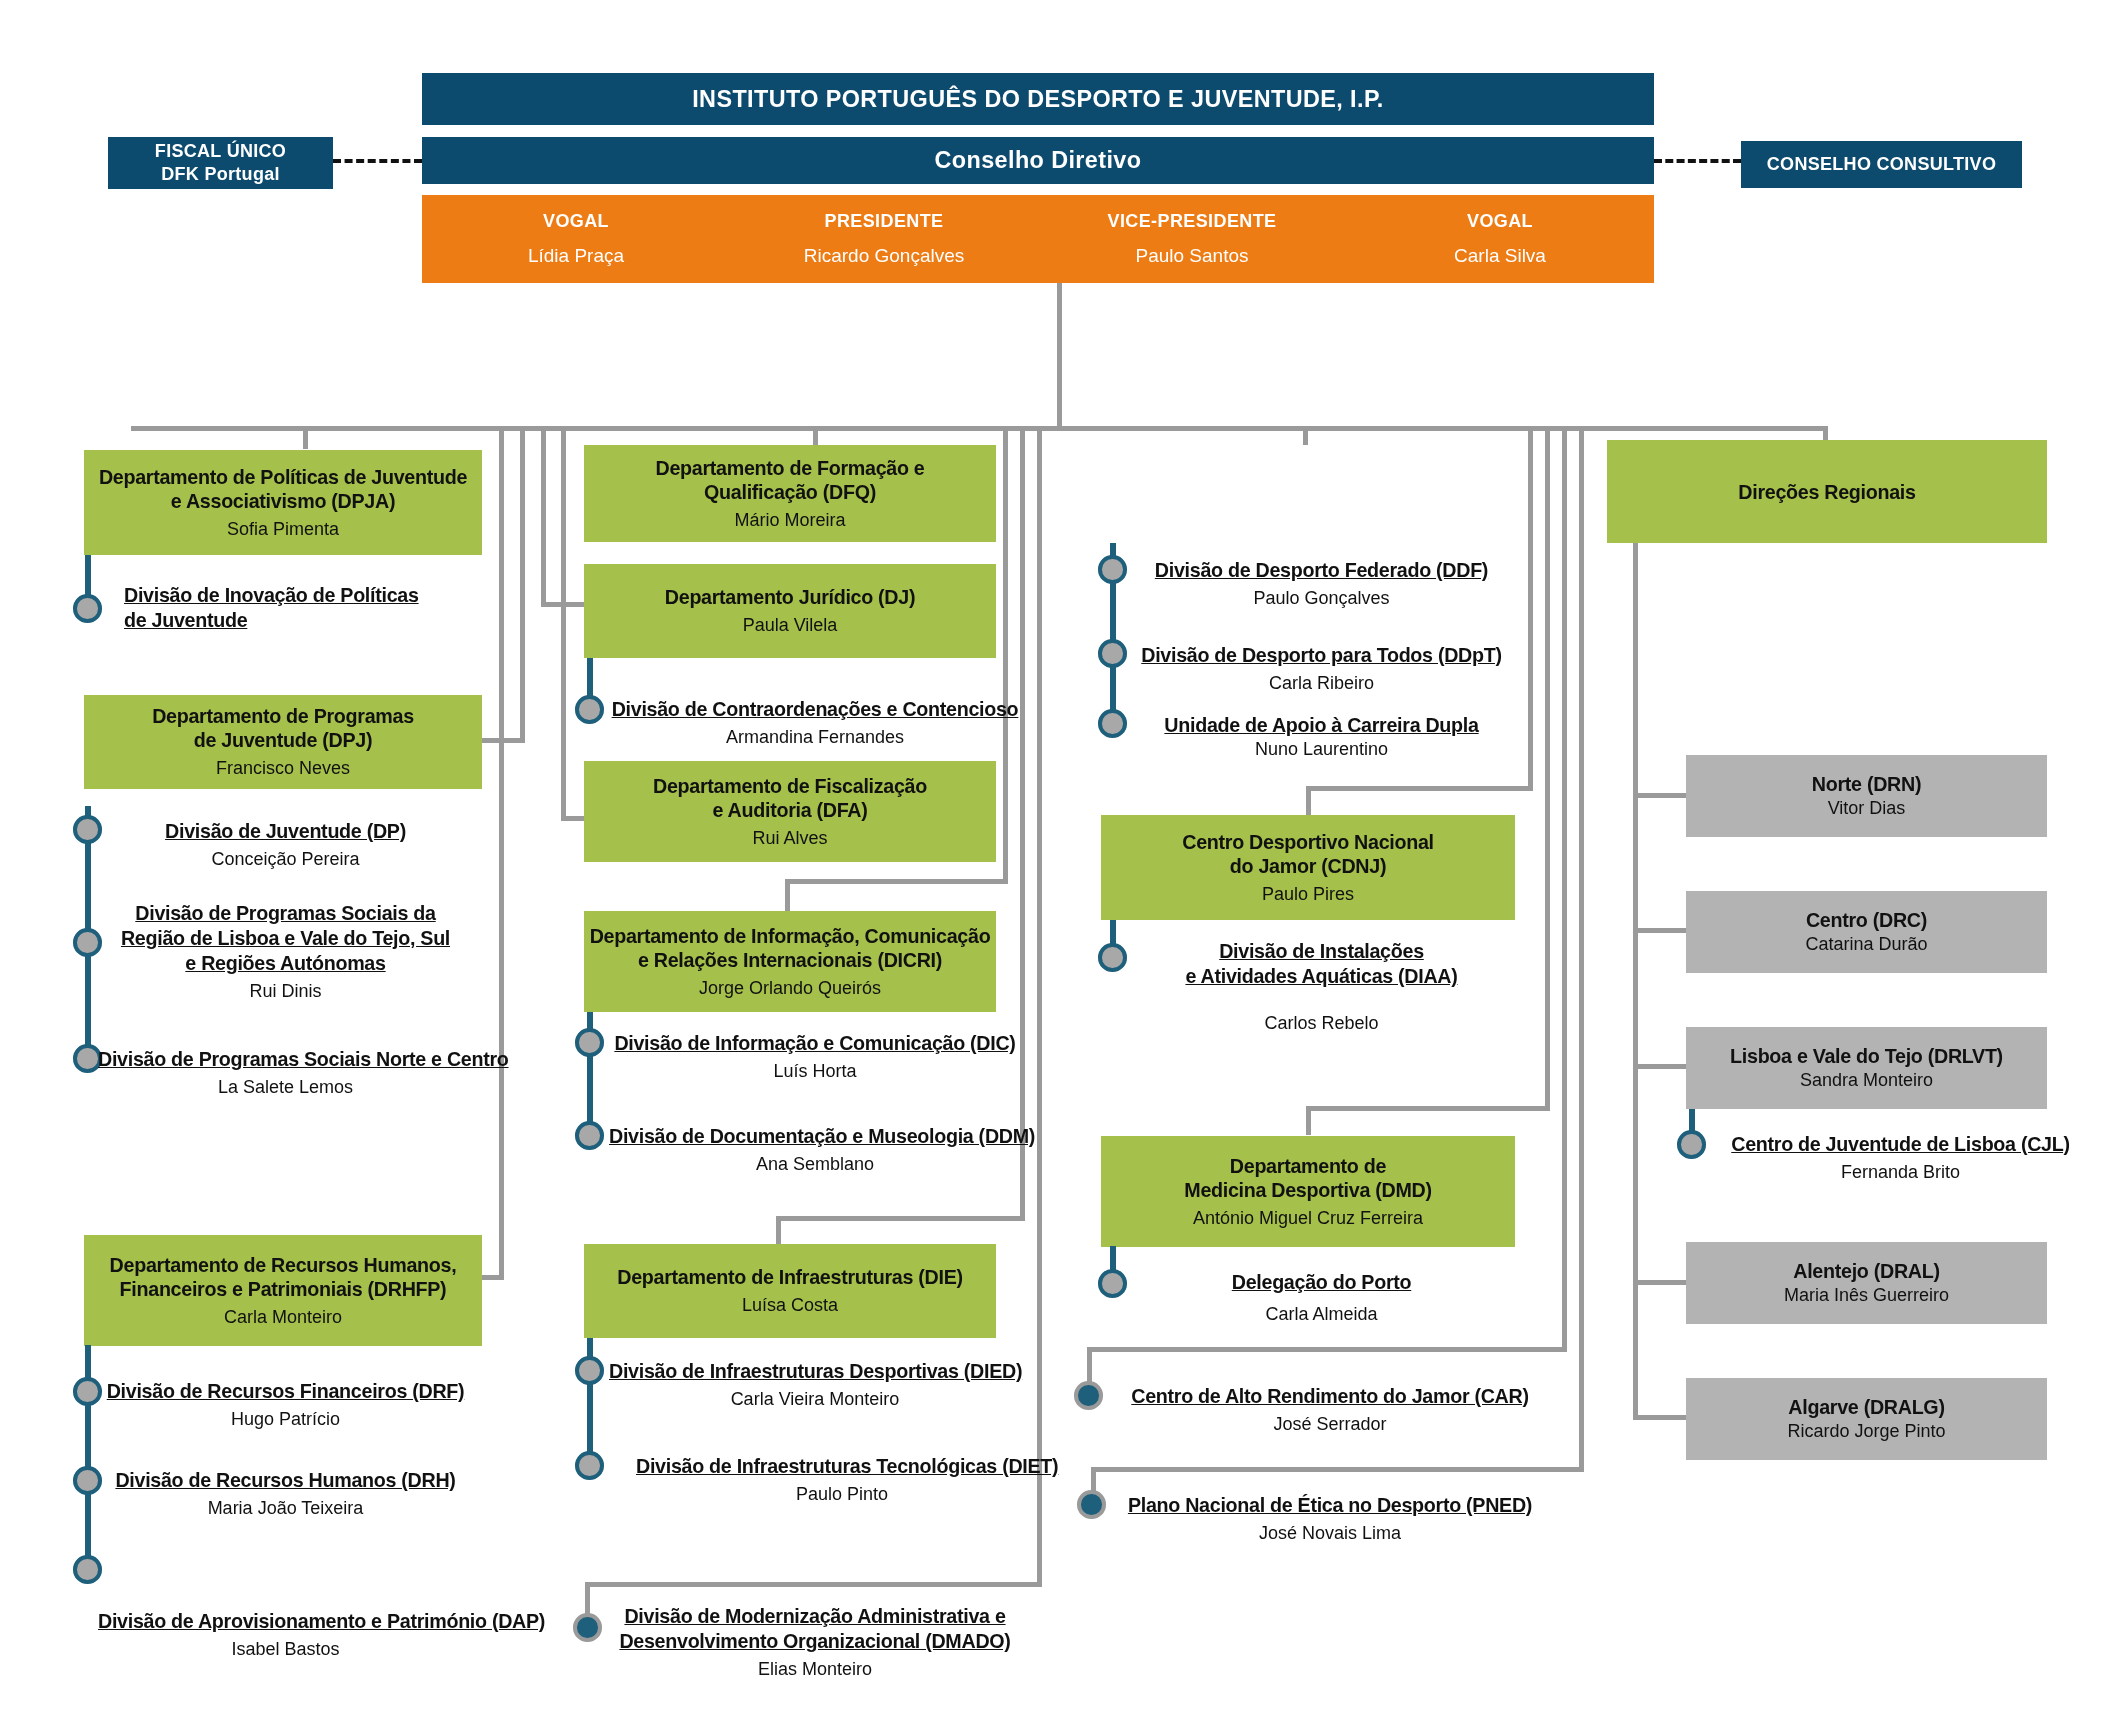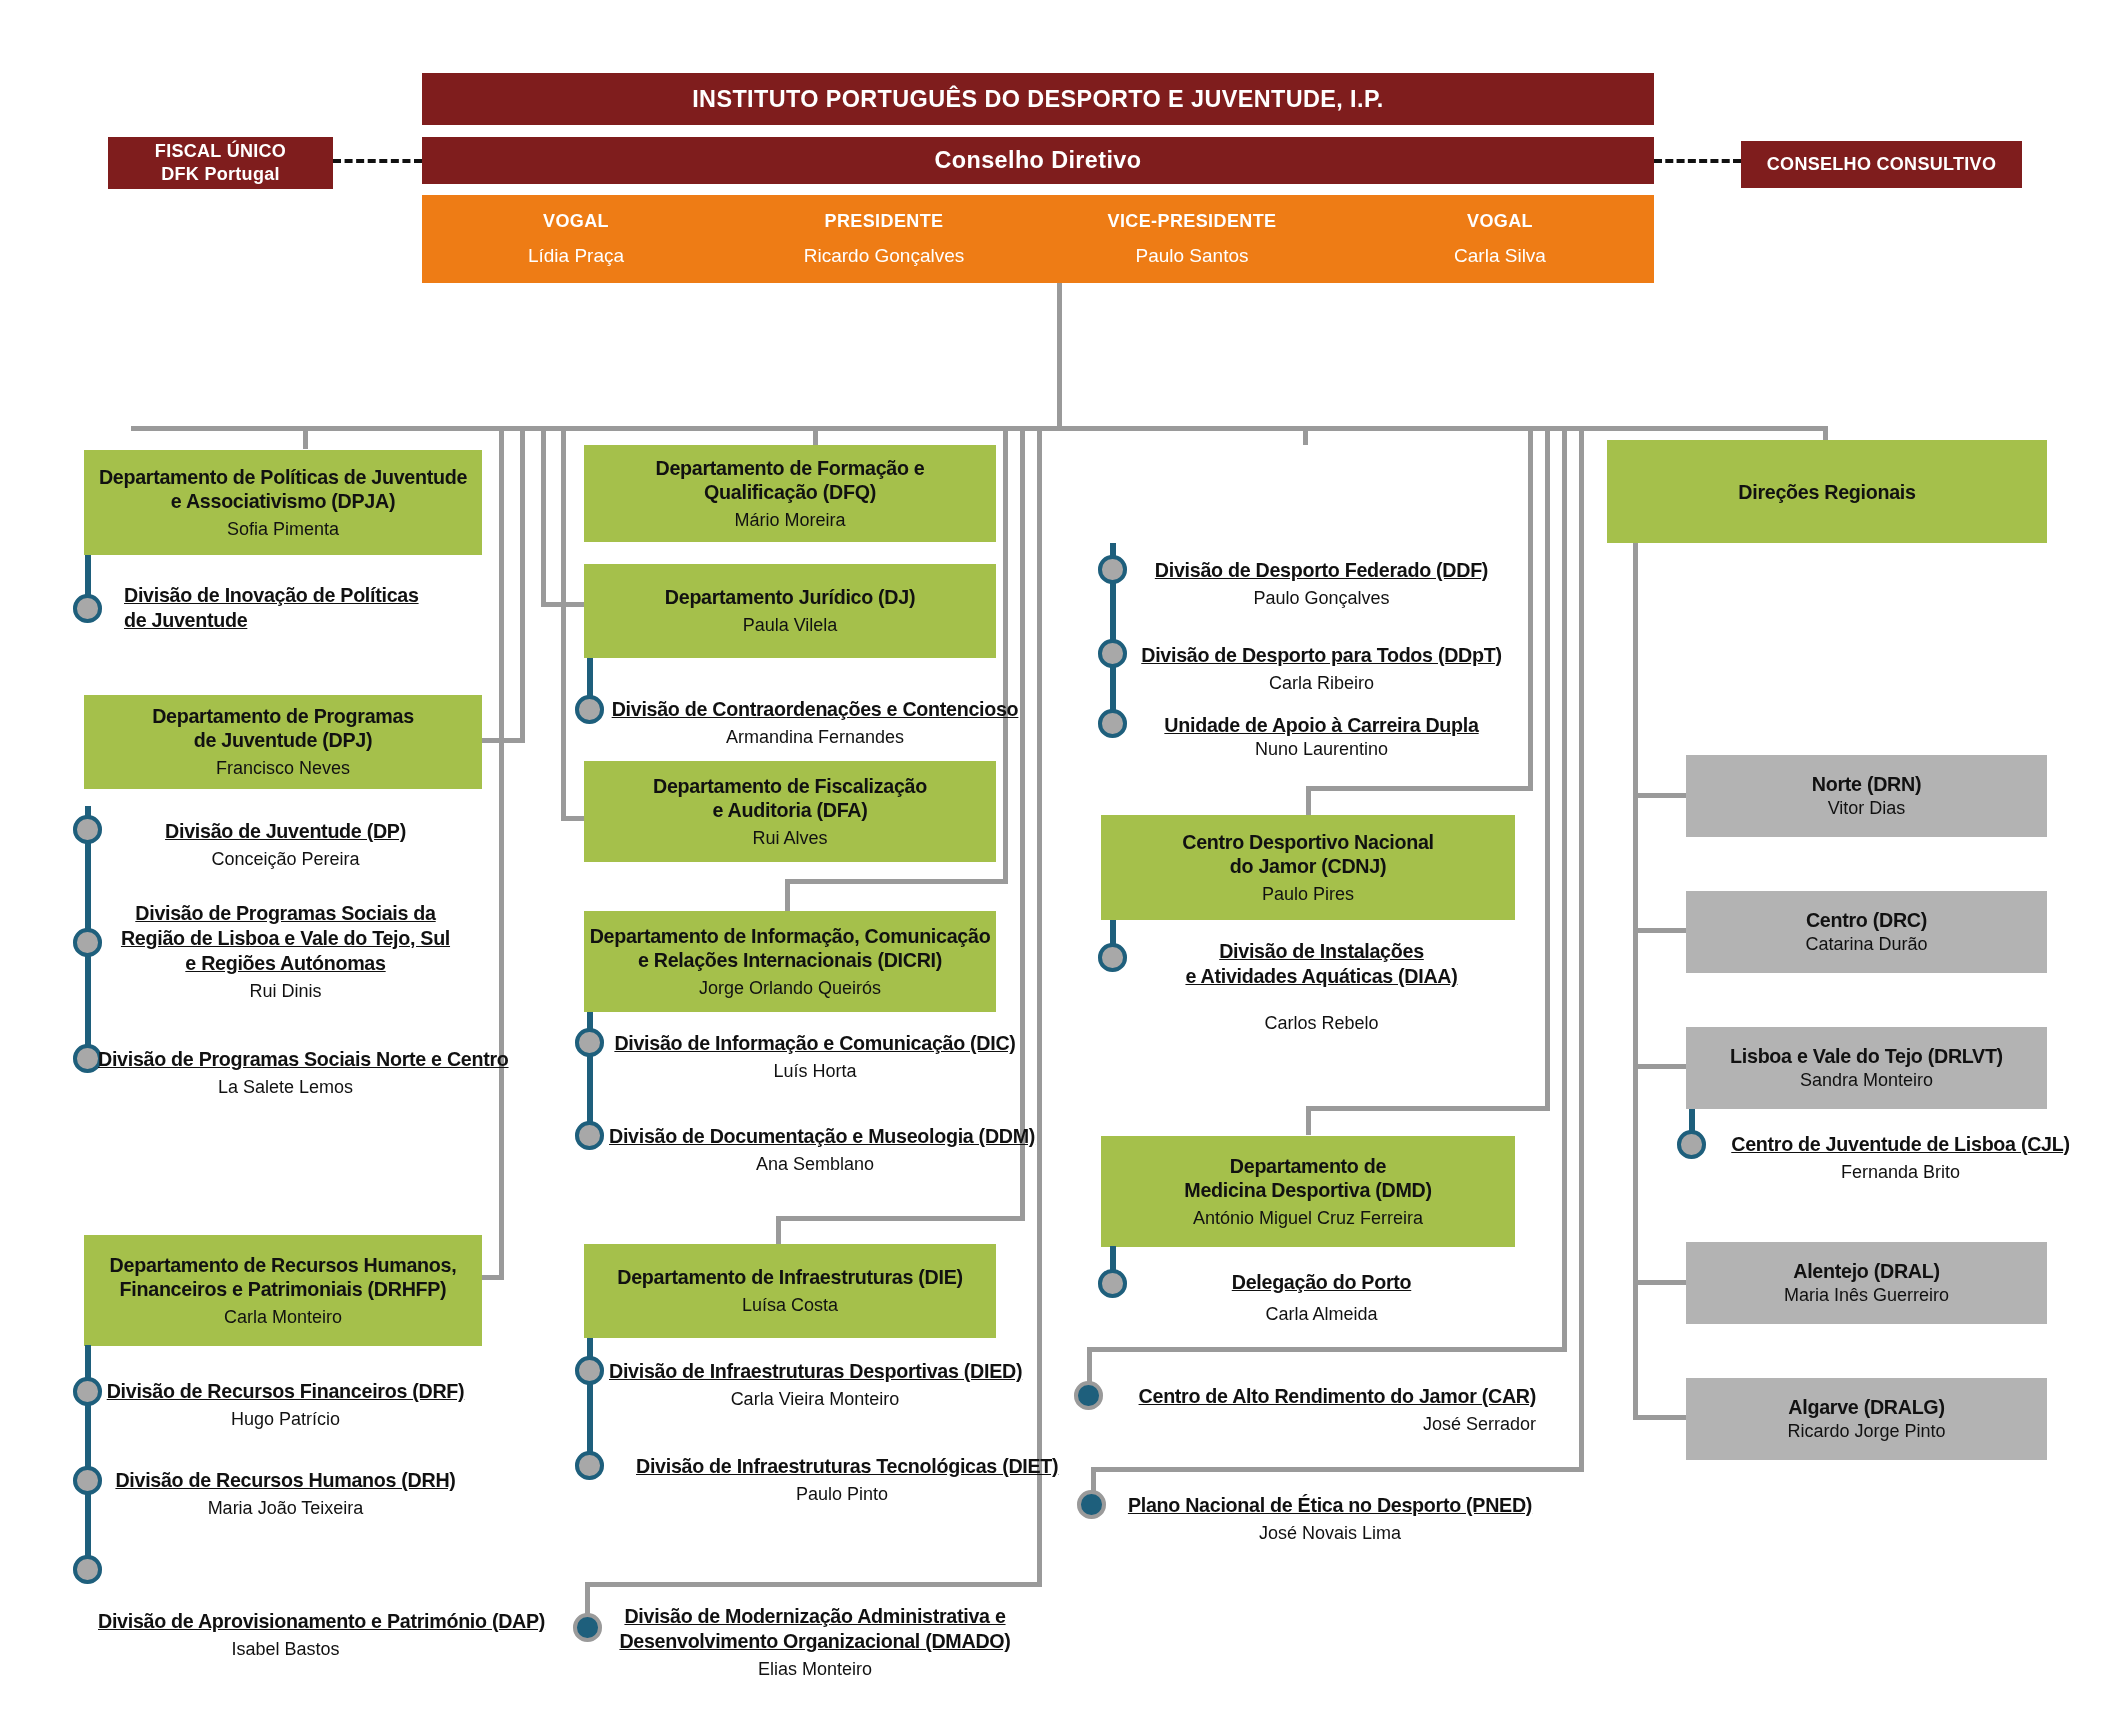--- a/index.html
+++ b/index.html
@@ -1,18 +1,18 @@
 <!DOCTYPE html>
 <html style="font-size:15px"><head>
 <meta charset="utf-8">
 <style>
   html,body{margin:0;padding:0;background:#fff;font-family:"Liberation Sans",sans-serif;}
   #canvas{position:relative;width:2117px;height:1733px;background:#fff;overflow:hidden;}
   .box{position:absolute;box-sizing:border-box;display:flex;flex-direction:column;align-items:center;justify-content:center;text-align:center;}
-  .orange{background:#7f1d1d;color:#fff;}
+  .orange{background:#0c4a6e;color:#fff;}
   .green{background:#A5C04B;color:#111;}
   .grayb{background:#B3B3B3;color:#111;}
   .bt{font-weight:bold;font-size:19.7px;line-height:24px;white-space:pre;letter-spacing:-0.3px;}
   .bn{font-size:18px;line-height:21.5px;margin-top:5.6px;white-space:pre;}
   .ot{font-weight:600;font-size:23.4px;letter-spacing:0.4px;white-space:pre;}
   .os{font-weight:600;font-size:18px;letter-spacing:0.3px;white-space:pre;line-height:23.4px;}
   .members{position:absolute;display:flex;flex-direction:row;}
   .member{flex:1;display:flex;flex-direction:column;align-items:center;justify-content:center;gap:13px;}
   .mrole{font-weight:bold;font-size:18px;letter-spacing:0.4px;white-space:pre;}
   .mname{font-size:19px;white-space:pre;}
@@ -262,21 +262,21 @@
 Medicina Desportiva (DMD)</div>
     <div class="bn">António Miguel Cruz Ferreira</div>
   </div>
   <div class="tl" style="left:1110px;top:1246px;height:41px;"></div>
   <div class="dot" style="left:1098px;top:1269px;"></div>
   <div class="dv" style="left:1134px;top:1270px;width:375px;">
     <div class="l">Delegação do Porto</div>
     <div class="n" style="margin-top:9px;">Carla Almeida</div>
   </div>
   <div class="dot dark" style="left:1074px;top:1381px;"></div>
-  <div class="dv" style="left:1124px;top:1384px;width:412px;text-align:right;">
+  <div class="dv" style="left:1124px;top:1384px;width:412px;">
     <div class="l">Centro de Alto Rendimento do Jamor (CAR)</div>
     <div class="n">José Serrador</div>
   </div>
   <div class="dot dark" style="left:1077px;top:1490px;"></div>
   <div class="dv" style="left:1124px;top:1493px;width:412px;">
     <div class="l">Plano Nacional de Ética no Desporto (PNED)</div>
     <div class="n">José Novais Lima</div>
   </div>
 
   <div class="box green" style="left:1607px;top:440px;width:440px;height:103px;">

